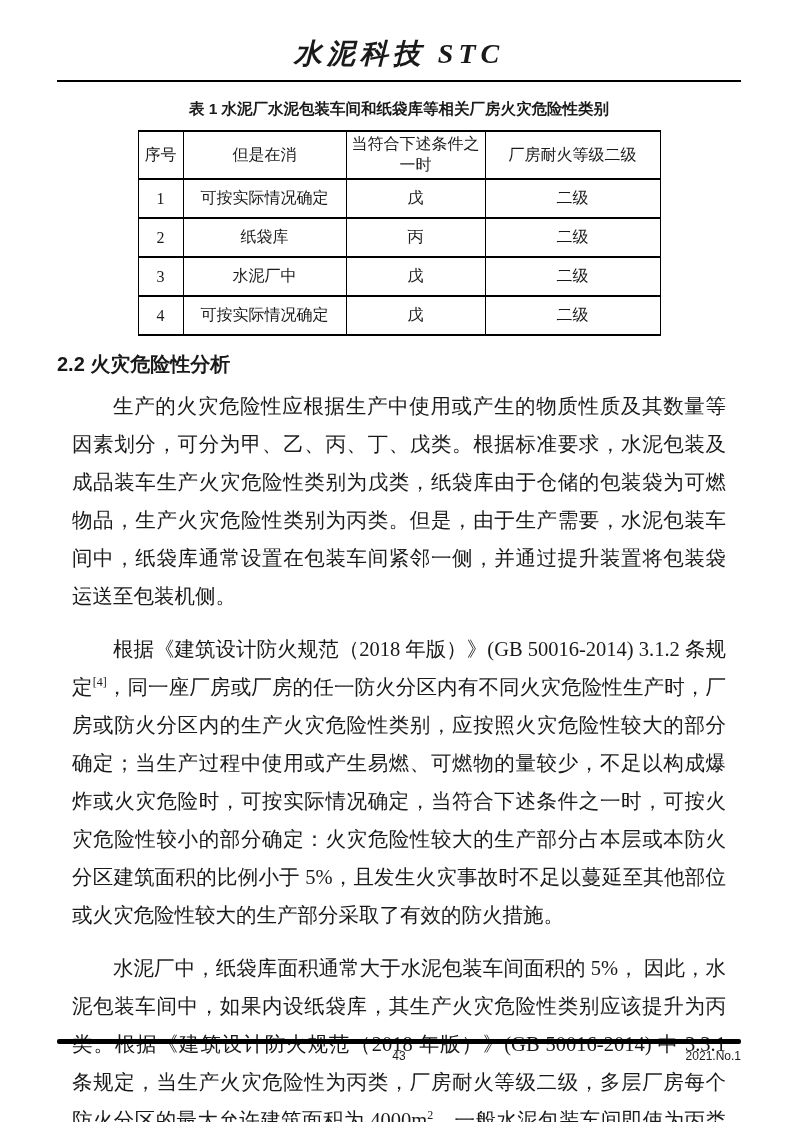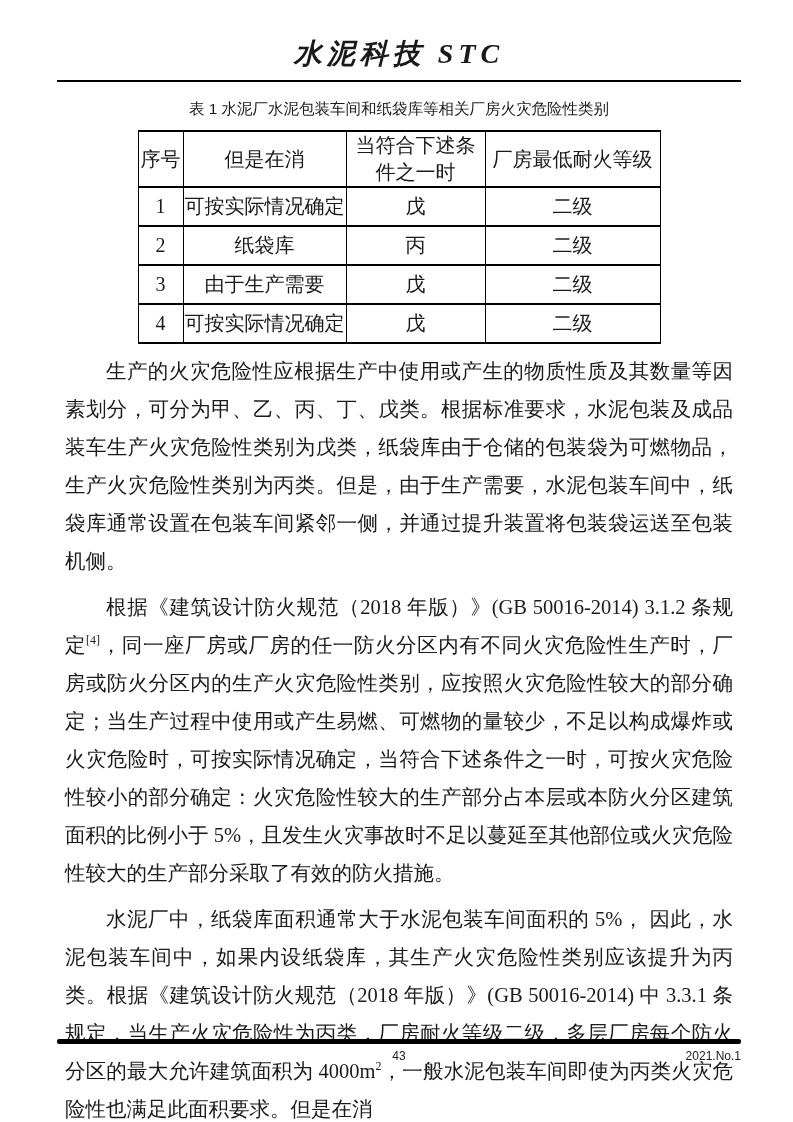--- a/index.html
+++ b/index.html
@@ -48,30 +48,30 @@
   sup.ref {
     font-size: 12px;
     line-height: 0;
     vertical-align: super;
   }
   
   .table-caption {
     margin-top: 17px;
     text-align: center;
     font-family: "Liberation Sans", "DejaVu Sans", sans-serif;
-    font-weight: normal;
+    font-weight: bold;
     font-size: 15.5px;
     line-height: 20px;
   }
   table.hazard-table {
     margin: 11px auto 0 auto;
     border-collapse: collapse;
     width: 522px;
     table-layout: fixed;
-    font-size: 20px;
+    font-size: 16px;
   }
   .hazard-table th, .hazard-table td {
     border-left: 1px solid #000;
     border-right: 1px solid #000;
     border-top: 2px solid #000;
     border-bottom: 2px solid #000;
     text-align: center;
     vertical-align: middle;
     font-weight: normal;
     padding: 0;
@@ -84,21 +84,21 @@
   .col-fire  { width: 175px; }
   
   .section-heading {
     margin-top: 13px;
     font-size: 20px;
     font-weight: bold;
     font-family: "Liberation Sans", "DejaVu Sans", sans-serif;
     line-height: 30px;
   }
   .body-para {
-    margin: 8px;
+    margin: 15px;
     font-size: 20.5px;
     line-height: 38px;
     text-align: justify;
     text-indent: 2em;
   }
   .body-para.first { margin-top: 8px; }
   
   .footer-rule {
     position: absolute;
     left: 57px;
@@ -146,51 +146,52 @@
       <col class="col-no">
         <col class="col-name">
         <col class="col-class">
         <col class="col-fire">
     </colgroup>
     <thead>
       <tr>
         <th>序号</th>
         <th>但是在消</th>
         <th>当符合下述条件之一时</th>
-        <th>厂房最低耐火等级</th>
+        <th>厂房耐火等级二级</th>
       </tr>
     </thead>
     <tbody>
       <tr>
         <td>1</td>
         <td>可按实际情况确定</td>
         <td>戊</td>
         <td>二级</td>
       </tr>
       <tr>
         <td>2</td>
         <td>纸袋库</td>
         <td>丙</td>
         <td>二级</td>
       </tr>
       <tr>
         <td>3</td>
-        <td>由于生产需要</td>
+        <td>水泥厂中</td>
         <td>戊</td>
         <td>二级</td>
       </tr>
       <tr>
         <td>4</td>
         <td>可按实际情况确定</td>
         <td>戊</td>
         <td>二级</td>
       </tr>
     </tbody>
   </table>
 
+  <div class="section-heading">2.2 火灾危险性分析</div>
 
   <p class="body-para first">生产的火灾危险性应根据生产中使用或产生的物质性质及其数量等因素划分，可分为甲、乙、丙、丁、戊类。根据标准要求，水泥包装及成品装车生产火灾危险性类别为戊类，纸袋库由于仓储的包装袋为可燃物品，生产火灾危险性类别为丙类。但是，由于生产需要，水泥包装车间中，纸袋库通常设置在包装车间紧邻一侧，并通过提升装置将包装袋运送至包装机侧。</p>
 
   <p class="body-para"><span>根据《建筑设计防火规范（2018 年版）》(GB 50016-2014) 3.1.2 条规定</span><sup class="ref">[4]</sup><span>，同一座厂房或厂房的任一防火分区内有不同火灾危险性生产时，厂房或防火分区内的生产火灾危险性类别，应按照火灾危险性较大的部分确定；当生产过程中使用或产生易燃、可燃物的量较少，不足以构成爆炸或火灾危险时，可按实际情况确定，当符合下述条件之一时，可按火灾危险性较小的部分确定：火灾危险性较大的生产部分占本层或本防火分区建筑面积的比例小于 5%，且发生火灾事故时不足以蔓延至其他部位或火灾危险性较大的生产部分采取了有效的防火措施。</span></p>
 
   <p class="body-para"><span>水泥厂中，纸袋库面积通常大于水泥包装车间面积的 5%， 因此，水泥包装车间中，如果内设纸袋库，其生产火灾危险性类别应该提升为丙类。根据《建筑设计防火规范（2018 年版）》(GB 50016-2014) 中 3.3.1 条规定，当生产火灾危险性为丙类，厂房耐火等级二级，多层厂房每个防火分区的最大允许建筑面积为 4000m</span><sup class="ref">2</sup><span>，一般水泥包装车间即使为丙类火灾危险性也满足此面积要求。但是在消</span></p>
 
 </div>
 
 <div class="footer-rule"></div>

